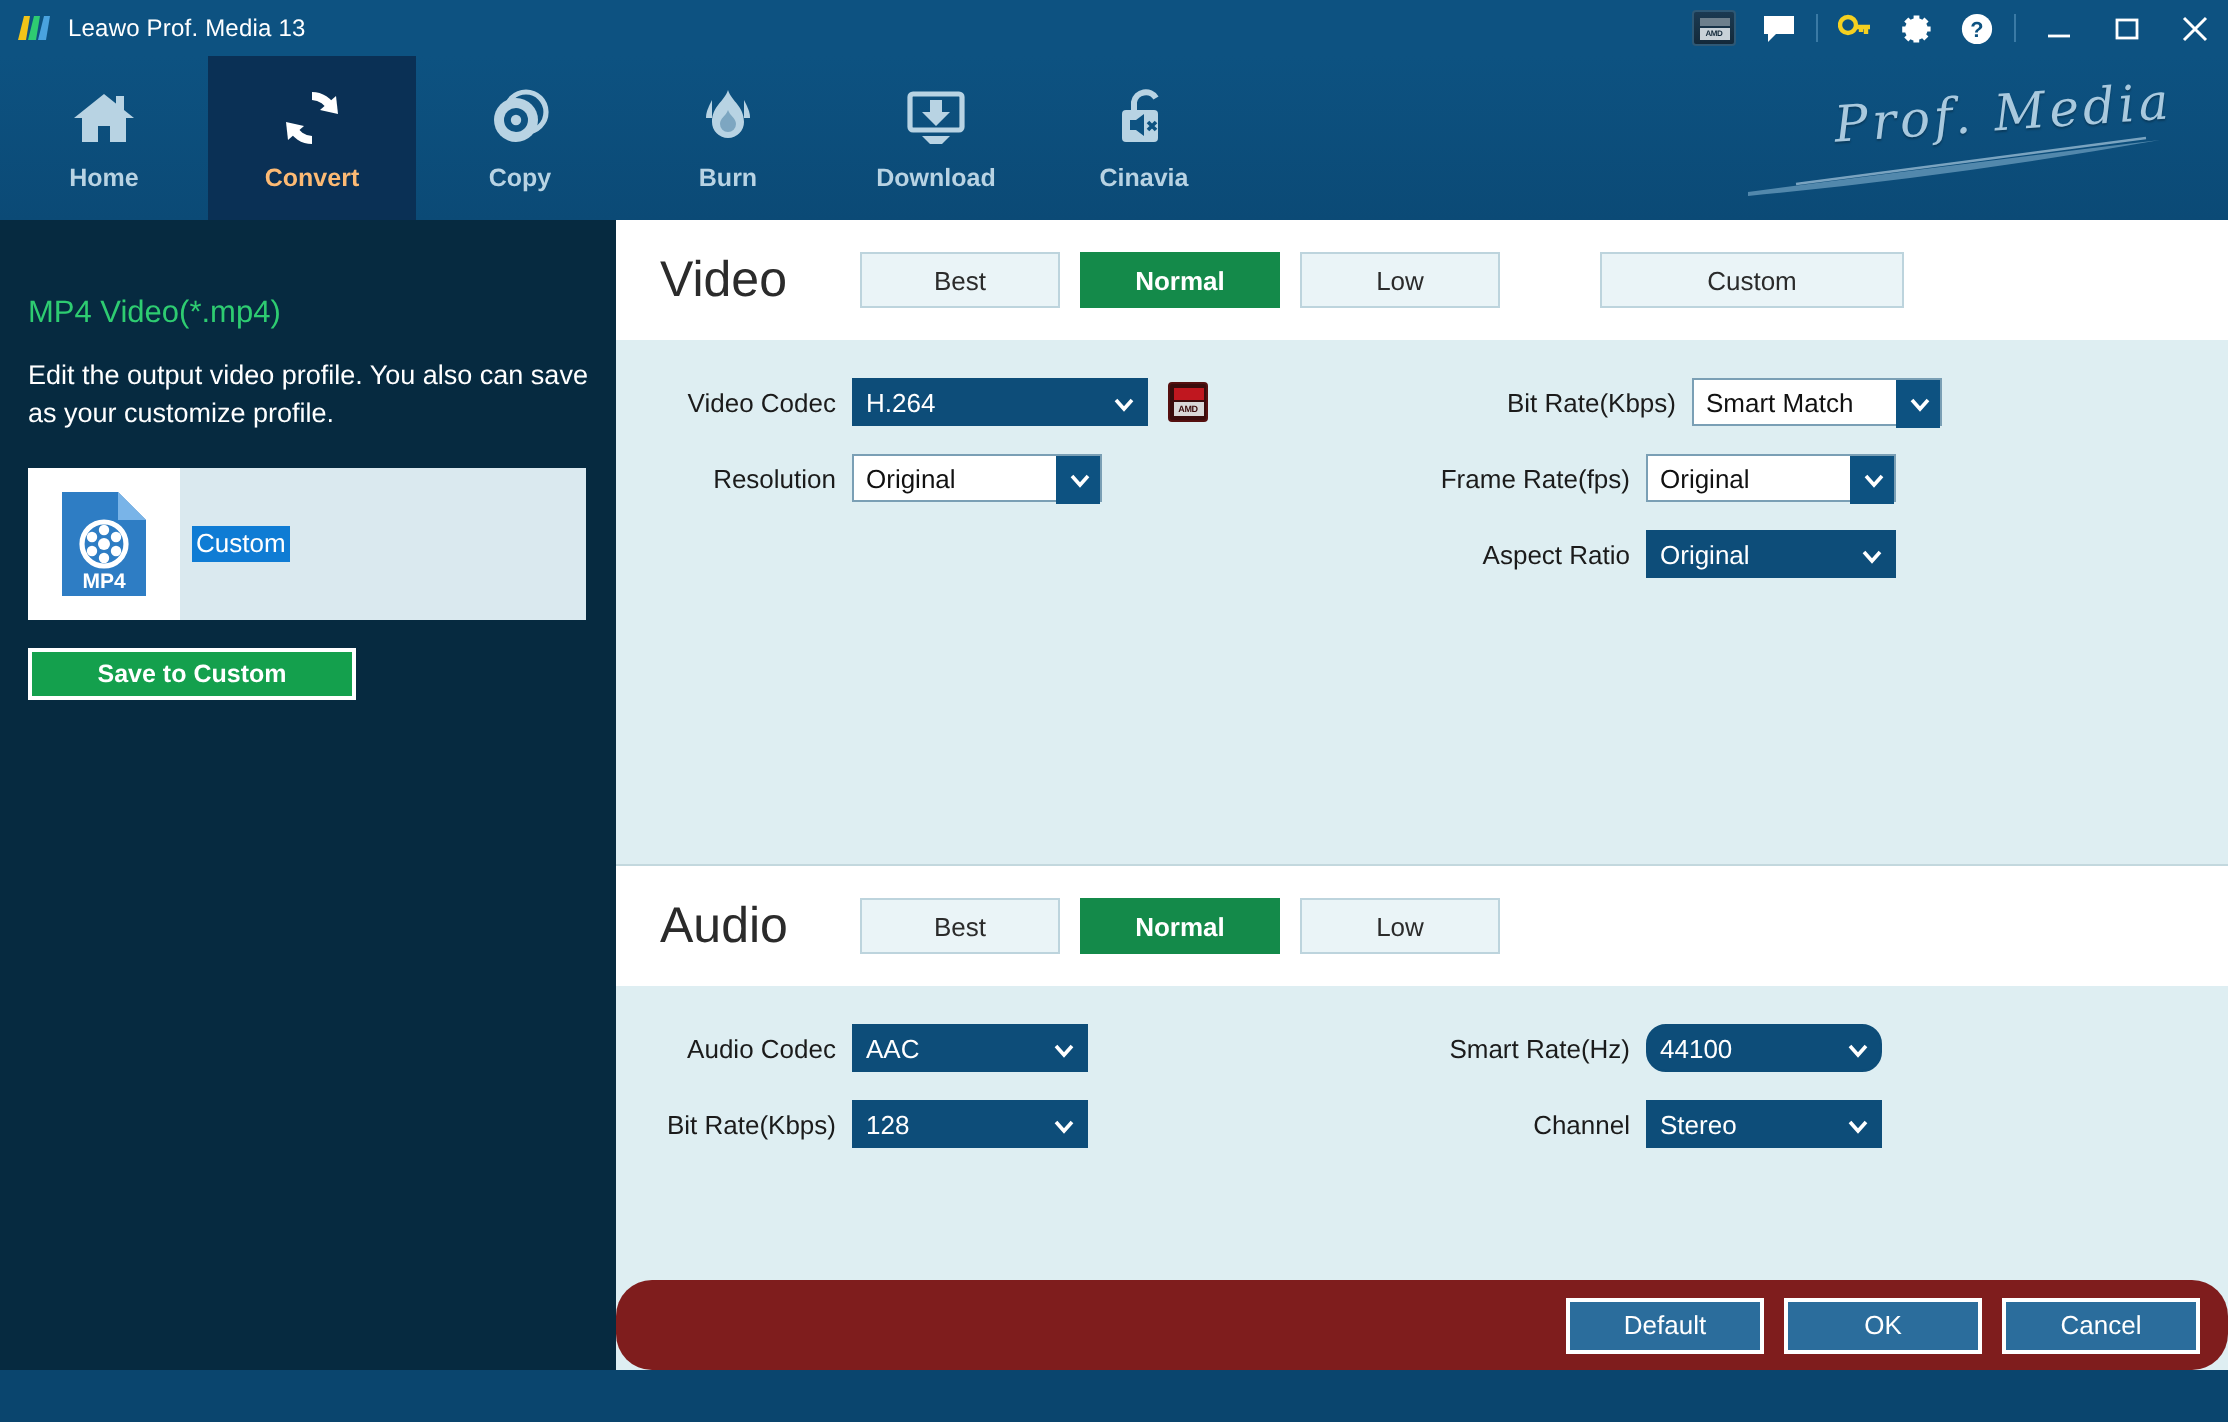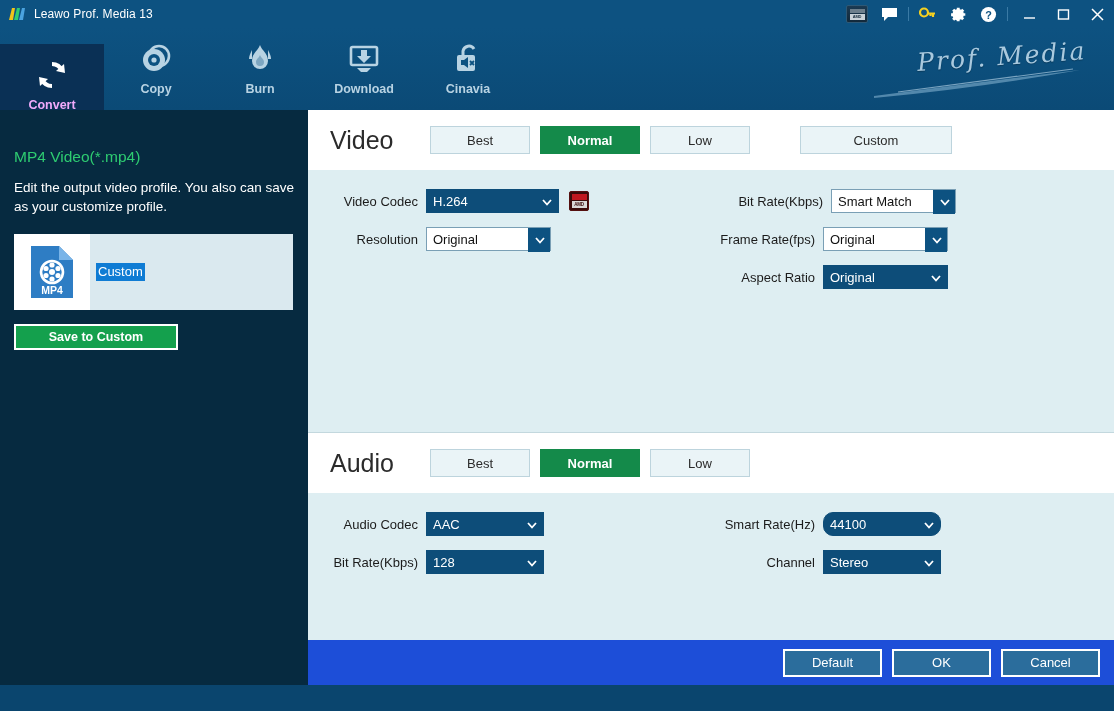--- a/index.html
+++ b/index.html
@@ -52,21 +52,21 @@
     background: linear-gradient(180deg,#0d5281 0%, #0b4a76 100%);
     display: flex;
   }
   .nav-item {
     width: 104px; height: 82px;
     display: flex; flex-direction: column; align-items: center; justify-content: center;
     color: #b8d3e3; font-size: 12.5px; font-weight: bold;
     gap: 6px;
   }
   .nav-item .ic { width: 34px; height: 34px; display:block; }
-  .nav-item.active { background: #0a3055; color: #f0abfc; margin-top: 16px; }
+  .nav-item.active { background: #0a3055; color: #fdba74; }
   .nav-item.active .ic path, .nav-item.active .ic circle, .nav-item.active .ic rect { fill: #ffffff; }
   .brand {
     position: absolute; right: 26px; top: 8px; width: 220px; height: 70px;
   }
   .brand-text {
     position:absolute; right: 28px; top: 14px;
     font-family: "DejaVu Serif", serif; font-style: italic;
     font-size: 25px; color: #a9c9de; letter-spacing: 2px;
     transform: rotate(-4deg);
     text-shadow: 0 1px 1px rgba(0,0,0,.25);
@@ -154,22 +154,22 @@
     background: #3a0c0c; border: 1px solid #551010;
     display:flex; flex-direction: column; align-items:center; justify-content:center;
   }
   .amd-mini .m1 { width:15px;height:6px;background:#c0171f; margin-bottom:1px;}
   .amd-mini .m2 { width:15px;height:7px;background:#d8d8d8; font-size:4.5px; color:#3a0c0c;
                   display:flex;align-items:center;justify-content:center;font-weight:bold;letter-spacing:-.2px;}
 
   
   .footer {
     position: absolute; left: 308px; top: 640px; width: 806px; height: 45px;
-    background: #1d4ed8; display: flex; align-items: center; justify-content: flex-end;
-    padding-right: 14px; gap: 10px;
+    background: #7f1d1d; display: flex; align-items: center; justify-content: flex-end;
+    padding-right: 14px; gap: 10px; border-radius: 18px;
   }
   .fbtn {
     width: 99px; height: 28px; background: #2b6d9c; border: 2px solid #ffffff;
     color: #ffffff; font-size: 13px; display:flex; align-items:center; justify-content:center;
   }
   .bottom-strip {
     position: absolute; left: 0; top: 685px; width: 1114px; height: 26px; background: #0a456e;
   }
   .sidebar-bottom {
     position:absolute; left:0; top: 685px; width: 308px; height: 26px; background:#0a456e;
@@ -231,20 +231,27 @@
       <div class="win-btn">
         <svg width="15" height="15" viewBox="0 0 15 15">
             <path d="M2 2 L13 13 M13 2 L2 13" stroke="#ffffff" stroke-width="1.5"></path>
           </svg>
       </div>
     </div>
   </div>
 
   <div class="navbar">
 
+    <div class="nav-item">
+      <svg class="ic" viewBox="0 0 34 34">
+        <path fill="#b8d3e3" d="M17 5 L2 17 h4 v12 h8 v-8 h6 v8 h8 V17 h4 Z"></path>
+        <rect x="23" y="6" width="4" height="7" fill="#b8d3e3"></rect>
+      </svg>
+      <span>Home</span>
+    </div>
 
     <div class="nav-item active">
       <svg class="ic" viewBox="0 0 34 34">
         <path fill="#ffffff" d="M17 4 a13 13 0 0 1 12 8 l-4 1.6 A9 9 0 0 0 17 8 Z"></path>
         <path fill="#ffffff" d="M29 6 l1 9 -9 -2 Z"></path>
         <path fill="#e9eef2" d="M17 30 a13 13 0 0 1 -12 -8 l4 -1.6 A9 9 0 0 0 17 26 Z"></path>
         <path fill="#e9eef2" d="M5 28 l-1 -9 9 2 Z"></path>
       </svg>
       <span>Convert</span>
     </div>
@@ -334,21 +341,21 @@
       <div class="qbtn">Best</div>
       <div class="qbtn active">Normal</div>
       <div class="qbtn">Low</div>
       <div class="qbtn custom">Custom</div>
     </div>
 
     <div class="section-body video-body">
 
       <div class="row" style="padding-left:0;">
         <div class="lbl" style="width:110px;">Video Codec</div>
-        <div class="dd dark" style="width:133px; margin-left:8px;">
+        <div class="dd dark" style="width:148px; margin-left:8px;">
           <span class="val">H.264</span>
           <span class="arrow">
             <svg width="10" height="7" viewBox="0 0 10 7">
                 <path d="M1 1 L5 5.5 L9 1" stroke="currentColor" stroke-width="1.8" fill="none"></path>
               </svg>
           </span>
         </div>
         <div class="amd-mini">
           <div class="m1"></div>
             <div class="m2">AMD</div>

